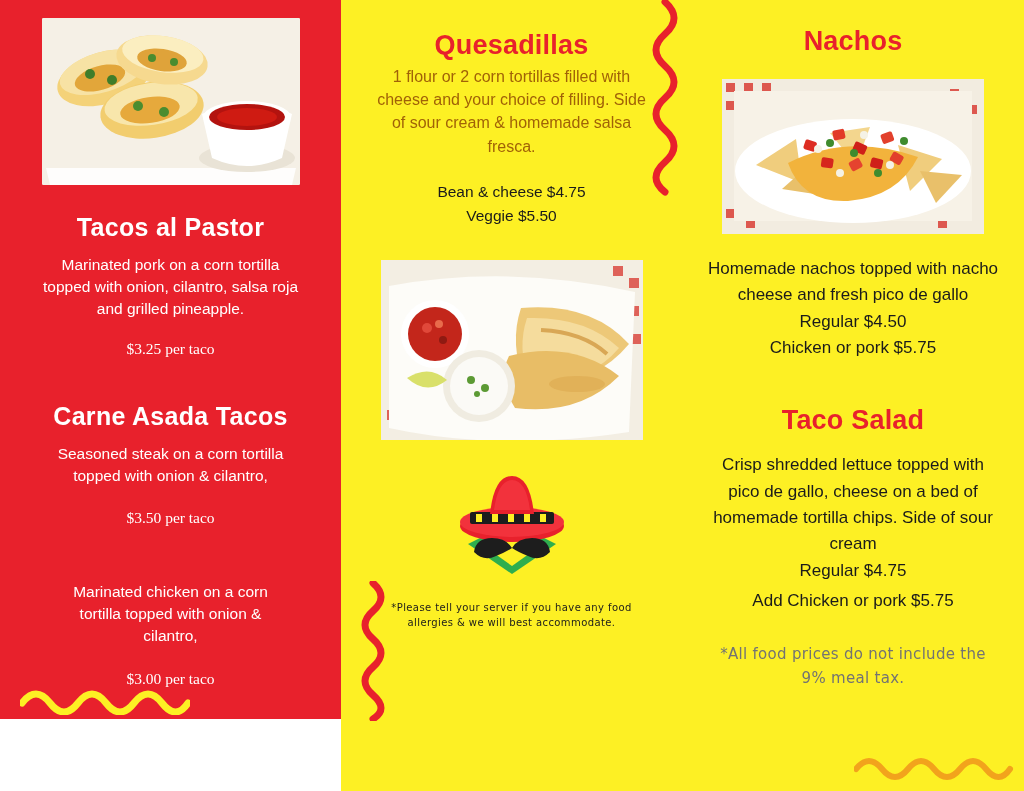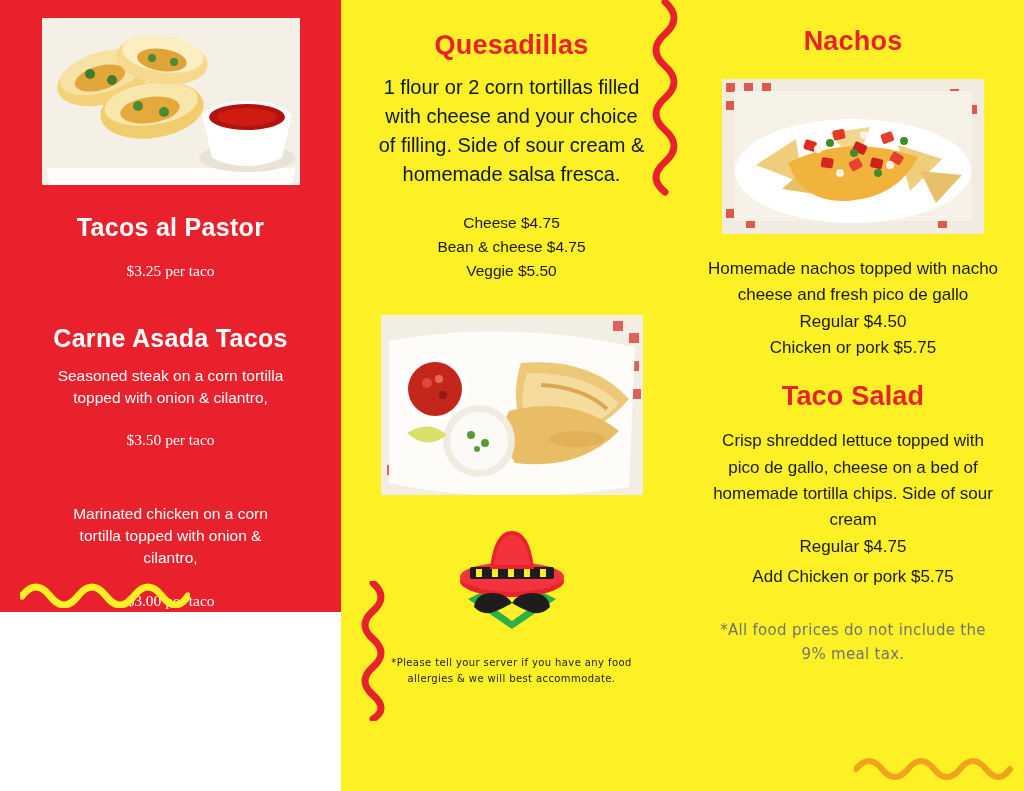--- a/index.html
+++ b/index.html
@@ -11,21 +11,21 @@
   }
   .menu {
     position: relative;
     width: 1024px; height: 791px;
     display: flex;
   }
 
   
   .panel-left {
     width: 341px;
-    height: 612px;
+    height: 719px;
     background: #e8212c;
     position: relative;
     color: #ffffff;
     text-align: center;
     padding: 0 20px;
   }
   .taco-photo {
     margin: 18px auto 0;
     width: 258px;
     height: 167px;
@@ -83,24 +83,24 @@
   }
 
   .section-head {
     font-size: 27px;
     font-weight: bold;
     color: #e8212c;
     letter-spacing: 0.2px;
   }
   .mid-head { margin-top: 30px; }
   .body-text {
-    font-size: 20px;
+    font-size: 16px;
     line-height: 1.45;
-    color: #0f172a;
-    margin-top: 12px;
+    color: #a16207;
+    margin-top: 4px;
     padding: 0 22px;
   }
   .price-list {
     margin-top: 22px;
     font-size: 15.5px;
     line-height: 1.55;
     color: #1b1b1b;
     list-style: none;
   }
 
@@ -137,21 +137,21 @@
     overflow: hidden;
     position: relative;
     background: #f6f0e4;
   }
   .nachos-text {
     margin-top: 22px;
     font-size: 17px;
     line-height: 1.55;
     color: #1b1b1b;
   }
-  .salad-head { margin-top: 20px; }
+  .salad-head { margin-top: 44px; }
   .salad-text {
     margin-top: 16px;
     font-size: 17px;
     line-height: 1.55;
     color: #1b1b1b;
     padding: 0 10px;
   }
   .note-right {
     margin-top: 28px;
     font-size: 15px;
@@ -204,20 +204,21 @@
         <ellipse cx="205" cy="140" rx="48" ry="14" fill="#e9e3d6"></ellipse>
         <path d="M160 96 q45 -22 90 0 l-10 44 q-35 16 -70 0 z" fill="#ffffff"></path>
         <ellipse cx="205" cy="99" rx="44" ry="16" fill="#ffffff"></ellipse>
         <ellipse cx="205" cy="99" rx="38" ry="13" fill="#b3130f"></ellipse>
         <ellipse cx="205" cy="99" rx="30" ry="9" fill="#cf1b12"></ellipse>
       </svg>
     </div>
 
     <div class="blk1">
       <div class="dish-title">Tacos al Pastor</div>
+      <div class="dish-desc">Marinated pork on a corn tortilla topped with onion, cilantro, salsa roja and grilled pineapple.</div>
       <div class="dish-price">$3.25 per taco</div>
     </div>
 
     <div class="blk2">
       <div class="dish-title">Carne Asada Tacos</div>
       <div class="dish-desc">Seasoned steak on a corn tortilla topped with onion &amp; cilantro,</div>
       <div class="dish-price">$3.50 per taco</div>
     </div>
 
     <div class="blk3">
@@ -229,21 +230,20 @@
       <path d="M2 22 q14 -18 28 0 q14 18 28 0 q14 -18 28 0 q14 18 28 0 q14 -18 28 0 q14 18 26 0" fill="none" stroke="#fdf024" stroke-width="7" stroke-linecap="round"></path>
     </svg>
   </div>
 
   <div class="panel-right">
 
     <div class="col-mid">
       <div class="section-head mid-head">Quesadillas</div>
       <div class="body-text">1 flour or 2 corn tortillas filled with cheese and your choice of filling. Side of sour cream &amp; homemade salsa fresca.</div>
       <ul class="price-list">
-        <li>Cheese $4.75</li>
         <li>Bean &amp; cheese  $4.75</li>
         <li>Veggie $5.50</li>
       </ul>
 
       <div class="quesa-photo">
         <svg viewBox="0 0 262 180" width="262" height="180">
           <rect width="262" height="180" fill="#efe9dd"></rect>
           <polygon points="0,0 262,0 262,180 0,180" fill="#f3eee3"></polygon>
 
           <g fill="#d8342c" opacity="0.75">

